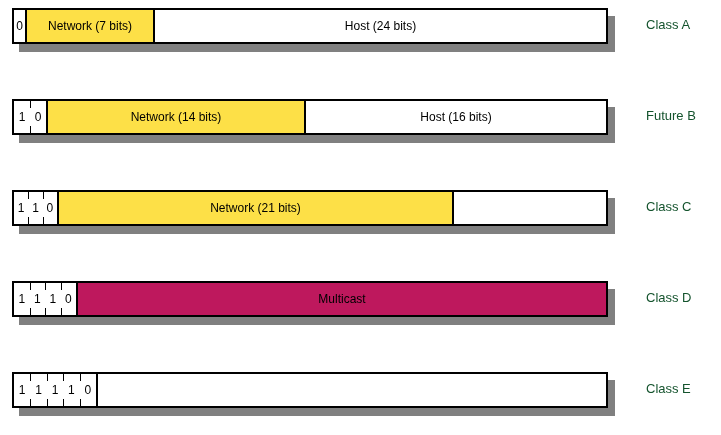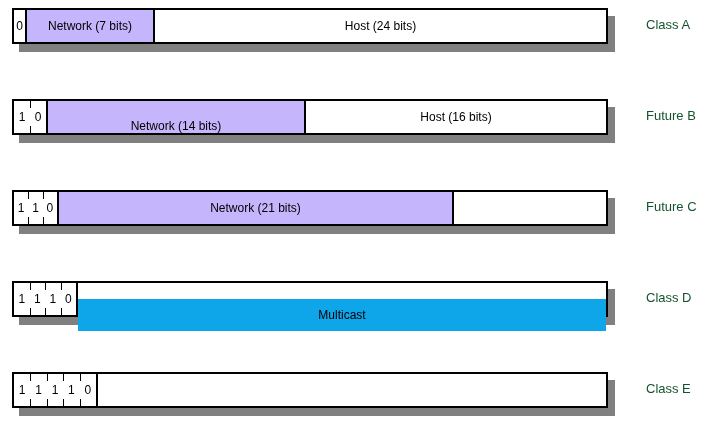--- a/index.html
+++ b/index.html
@@ -92,32 +92,31 @@
     display: flex;
     align-items: center;
     justify-content: center;
     font-size: 12px;
     color: #000000;
     height: 100%;
     overflow: hidden;
     white-space: nowrap;
   }
   .seg.network {
-    background: #c4b5fd;
+    background: #fde047;
     border-right: 2px solid #000000;
     flex: 0 0 auto;
   }
   .seg.host {
     background: #ffffff;
     flex: 1 1 auto;
   }
   .seg.full {
-    background: #0ea5e9;
+    background: #be185d;
     flex: 1 1 auto;
-    margin-top: 16px;
   }
 
   
   .class-label {
     position: absolute;
     top: 9px;
     left: 646px;
     font-size: 13px;
     color: #14532d;
     white-space: nowrap;
@@ -142,42 +141,42 @@
       </div>
       <div class="class-label" style="left: 646px;">Class A</div>
     </div>
     <div class="class-row" style="top: 99px;">
       <div class="bar-shadow" style="width: 596px;"></div>
       <div class="bar" style="width: 596px;">
         <div class="bits" style="width: 34px;">
           <div class="bit" style="width: 16px;">1</div>
           <div class="bit" style="width: 16px;">0</div>
         </div>
-        <div class="seg network" style="width: 258px; align-items: flex-end;">
+        <div class="seg network" style="width: 258px;">
           <span>Network (14 bits)</span>
         </div>
         <div class="seg host">
           <span>Host (16 bits)</span>
         </div>
       </div>
       <div class="class-label" style="left: 646px;">Future B</div>
     </div>
     <div class="class-row" style="top: 190px;">
       <div class="bar-shadow" style="width: 596px;"></div>
       <div class="bar" style="width: 596px;">
         <div class="bits" style="width: 45px;">
           <div class="bit" style="width: 14.3333px;">1</div>
           <div class="bit" style="width: 14.3333px;">1</div>
           <div class="bit" style="width: 14.3333px;">0</div>
         </div>
         <div class="seg network" style="width: 395px;">
           <span>Network (21 bits)</span>
         </div>
       </div>
-      <div class="class-label" style="left: 646px;">Future C</div>
+      <div class="class-label" style="left: 646px;">Class C</div>
     </div>
     <div class="class-row" style="top: 281px;">
       <div class="bar-shadow" style="width: 596px;"></div>
       <div class="bar" style="width: 596px;">
         <div class="bits" style="width: 64px;">
           <div class="bit" style="width: 15.5px;">1</div>
           <div class="bit" style="width: 15.5px;">1</div>
           <div class="bit" style="width: 15.5px;">1</div>
           <div class="bit" style="width: 15.5px;">0</div>
         </div>

